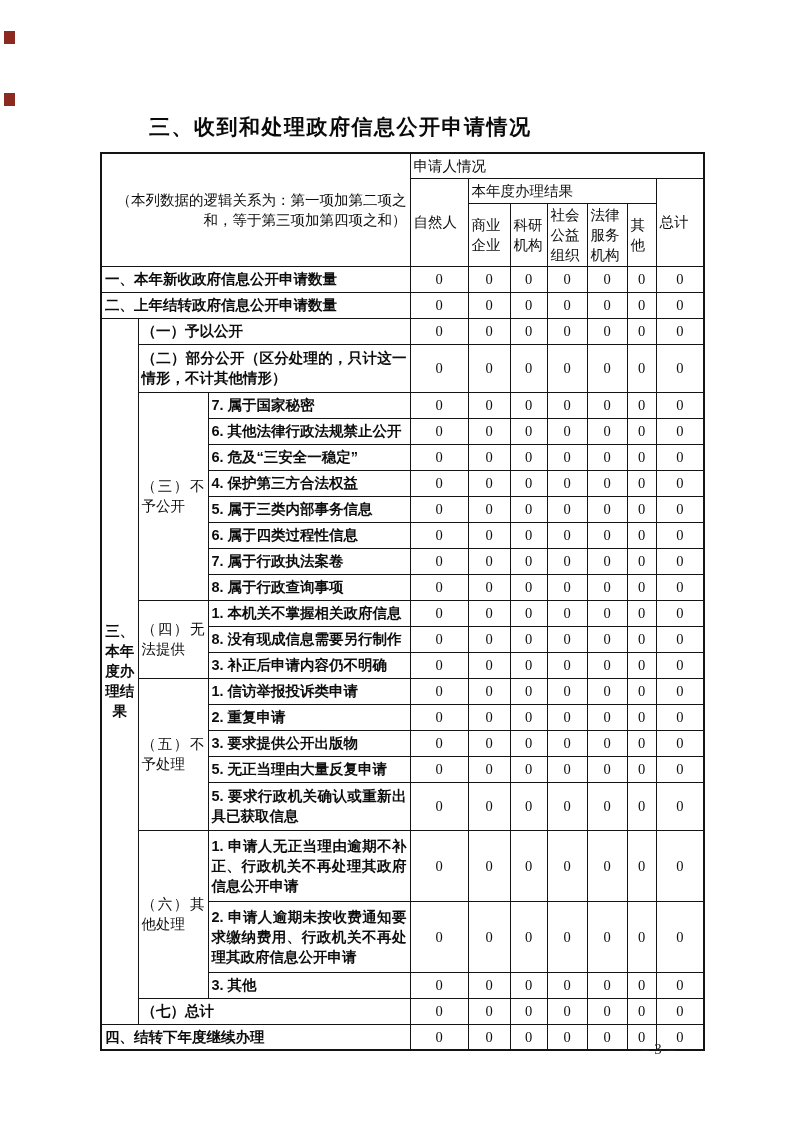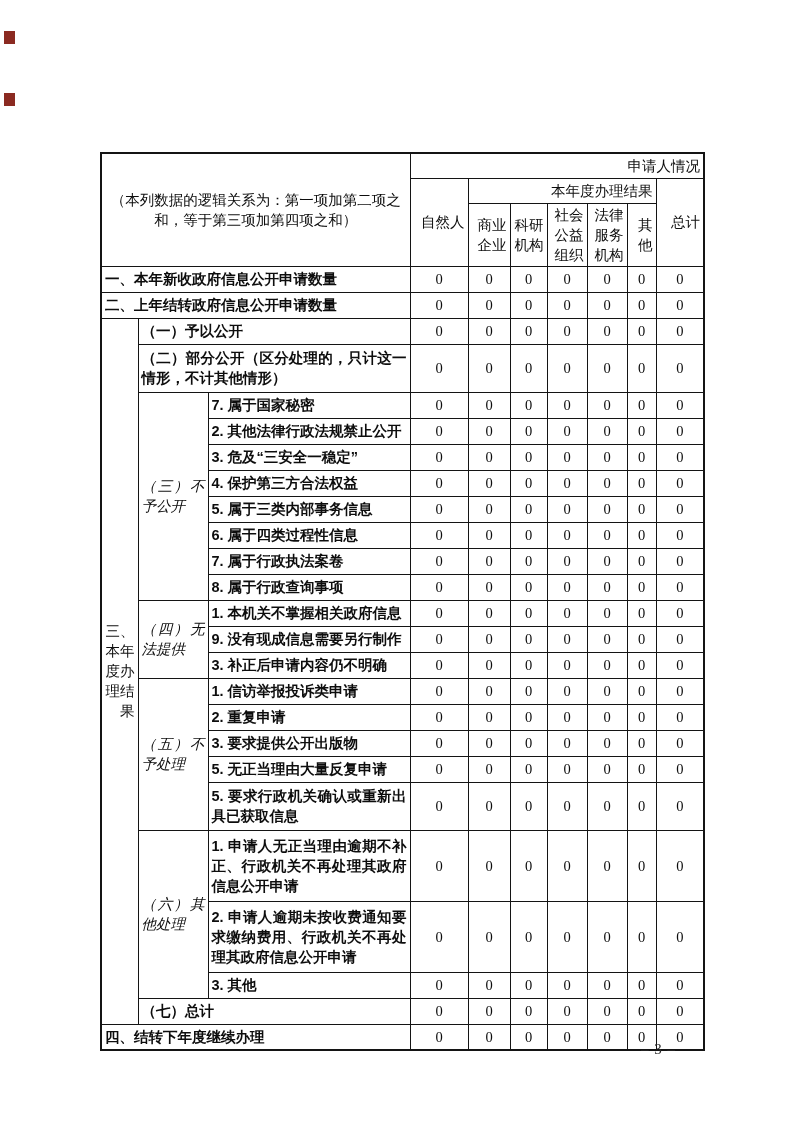--- a/index.html
+++ b/index.html
@@ -25,54 +25,55 @@
     border:1.5px solid #141414; padding:1px 3px;
     font-size:14.5px; line-height:1.38; color:#0d0d0d;
     overflow:hidden;
   }
   tr.h1 { height:26px; }
   tr.h2 { height:48px; }
   tr.h3 { height:71px; }
   tr.hh1 { height:25px; }
   tr.hh2 { height:25px; }
   tr.hh3 { height:61px; }
-  td.hdr { text-align:right; vertical-align:middle; font-size:14px; padding:1px; }
+  td.hdr { text-align:left; vertical-align:middle; font-size:14px; padding:1px; }
   td.org { font-size:13.5px; line-height:1.3; word-break:break-all; }
   td.note {
-    vertical-align:middle; text-align:center; font-size:13.5px; line-height:1.45;
+    vertical-align:middle; text-align:right; font-size:13.5px; line-height:1.45;
     padding:2px 4px;
   }
   td.lbl { text-align:justify; vertical-align:middle; padding:1px 4px;font-weight:bold; }
   td.sub { padding-left:5px; }
   td.grp {
     vertical-align:middle; text-align:justify; padding:1px 4px;
-    word-break:break-all; font-size:14.5px;font-style:italic;
+    word-break:break-all; font-size:14.5px;
   }
   td.vert {
-    vertical-align:middle; text-align:right; padding:0 4px;
-    word-break:break-all; font-size:14px; line-height:1.35;
+    vertical-align:middle; text-align:center; padding:0 4px;
+    word-break:break-all; font-size:14px; line-height:1.35;font-weight:bold;
   }
   td.val {
     text-align:center; vertical-align:middle;
     font-family:"Liberation Serif", serif; font-size:14.5px; padding:0;
   }
   .page-number {
     position:absolute; left:641px; top:1041px;
     font-family:"Liberation Serif", serif; font-size:15px; color:#2a2a2a;
     letter-spacing:1px; white-space:pre;
   }
 </style>
 </head>
 <body>
 
 <div class="page">
 
   <div class="edge-mark m1" style="background: rgb(139, 42, 33);"></div>
   <div class="edge-mark m2" style="background: rgb(139, 42, 33);"></div>
 
+  <h1 class="title">三、收到和处理政府信息公开申请情况</h1>
 
   <table class="report">
     <colgroup>
       <col style="width:37px">
         <col style="width:70px">
         <col style="width:202px">
       <col style="width:58px">
         <col style="width:42px">
         <col style="width:37px">
       <col style="width:40px">
@@ -149,31 +150,31 @@
       <td class="lbl sub">7. 属于国家秘密</td>
       <td class="val">0</td>
       <td class="val">0</td>
       <td class="val">0</td>
       <td class="val">0</td>
       <td class="val">0</td>
       <td class="val">0</td>
       <td class="val">0</td>
     </tr>
     <tr class="h1">
-      <td class="lbl sub">2. 其他法律行政法规禁止公开</td>
-      <td class="val">0</td>
-      <td class="val">0</td>
-      <td class="val">0</td>
-      <td class="val">0</td>
-      <td class="val">0</td>
-      <td class="val">0</td>
-      <td class="val">0</td>
-    </tr>
-    <tr class="h1">
-      <td class="lbl sub">3. 危及“三安全一稳定”</td>
+      <td class="lbl sub">6. 其他法律行政法规禁止公开</td>
+      <td class="val">0</td>
+      <td class="val">0</td>
+      <td class="val">0</td>
+      <td class="val">0</td>
+      <td class="val">0</td>
+      <td class="val">0</td>
+      <td class="val">0</td>
+    </tr>
+    <tr class="h1">
+      <td class="lbl sub">6. 危及“三安全一稳定”</td>
       <td class="val">0</td>
       <td class="val">0</td>
       <td class="val">0</td>
       <td class="val">0</td>
       <td class="val">0</td>
       <td class="val">0</td>
       <td class="val">0</td>
     </tr>
     <tr class="h1">
       <td class="lbl sub">4. 保护第三方合法权益</td>
@@ -231,21 +232,21 @@
       <td class="lbl sub">1. 本机关不掌握相关政府信息</td>
       <td class="val">0</td>
       <td class="val">0</td>
       <td class="val">0</td>
       <td class="val">0</td>
       <td class="val">0</td>
       <td class="val">0</td>
       <td class="val">0</td>
     </tr>
     <tr class="h1">
-      <td class="lbl sub">9. 没有现成信息需要另行制作</td>
+      <td class="lbl sub">8. 没有现成信息需要另行制作</td>
       <td class="val">0</td>
       <td class="val">0</td>
       <td class="val">0</td>
       <td class="val">0</td>
       <td class="val">0</td>
       <td class="val">0</td>
       <td class="val">0</td>
     </tr>
     <tr class="h1">
       <td class="lbl sub">3. 补正后申请内容仍不明确</td>

